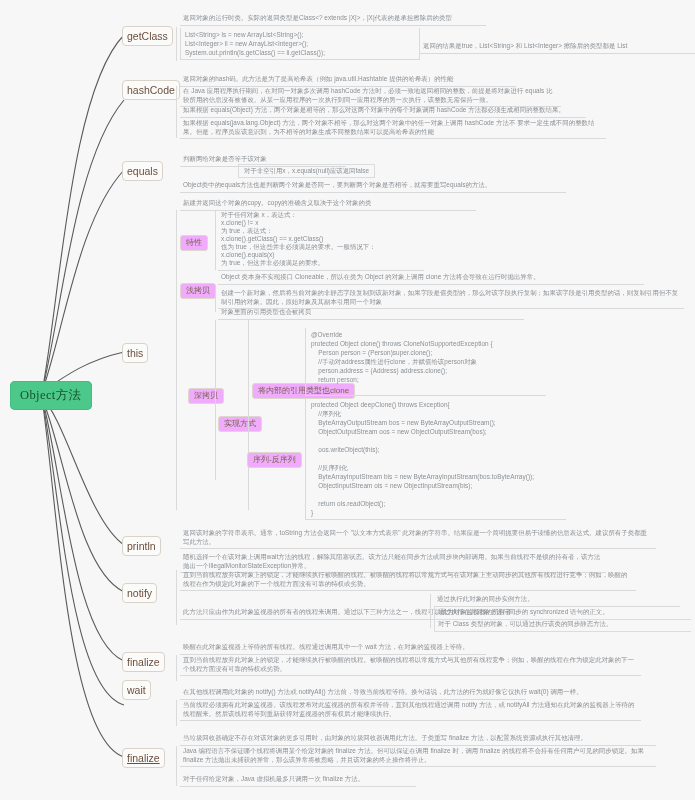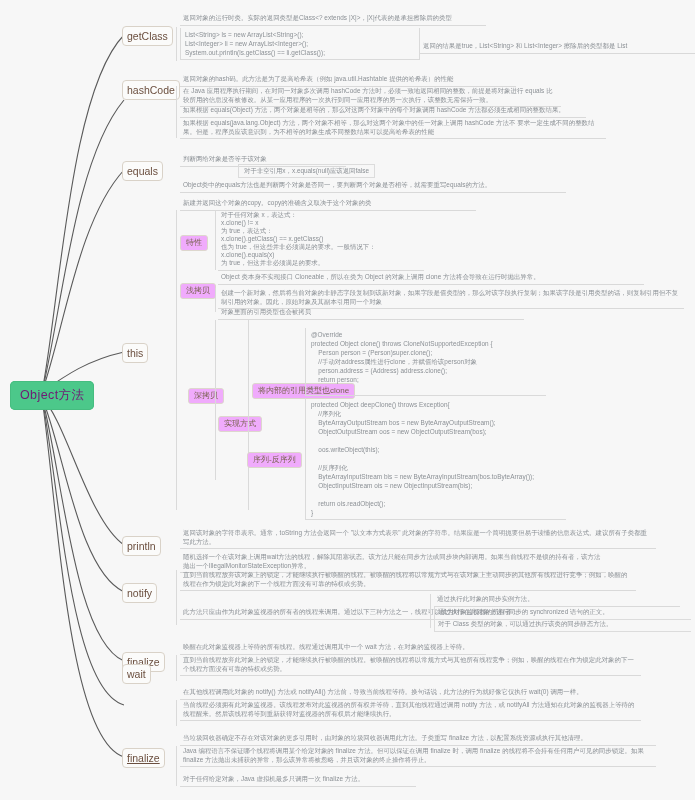--- a/index.html
+++ b/index.html
@@ -10,27 +10,28 @@
     overflow:hidden;
     position:relative;
   }
   #canvas{position:absolute;left:0;top:0;width:695px;height:800px;}
   #edges{position:absolute;left:0;top:0;width:695px;height:800px;pointer-events:none;}
 
   
   .root{
     position:absolute;
     background:#4cc88a;
-    color:#701a75;
+    color:#14532d;
     border-radius:5px;
     padding:6px 10px;
     font-size:12.5px;
     letter-spacing:.4px;
     white-space:nowrap;
     box-shadow:0 0 0 1px #46bd80 inset;
+    font-family:Liberation Serif, serif;
   }
 
   
   .m1{
     position:absolute;
     background:#fbfbfa;
     border:1px solid #d9d2c8;
     border-radius:4px;
     color:#6b4f3f;
     font-size:10.5px;
@@ -162,21 +163,21 @@
   <div class="grp" style="left:430px;top:594px;height:34px;"></div>
   <div class="leaf" style="left:434px;top:594px;width:240px;">通过执行此对象的同步实例方法。</div>
   <div class="leaf" style="left:434px;top:607px;width:250px;border:1px solid #dcdcdc;border-right:none;border-top:none;">通过执行在此对象上进行同步的 synchronized 语句的正文。</div>
   <div class="leaf" style="left:434px;top:619px;width:250px;border:1px solid #dcdcdc;border-right:none;border-top:none;">对于 Class 类型的对象，可以通过执行该类的同步静态方法。</div>
 
   <div class="m1" style="left:122px;top:652px;">finalize</div>
   <div class="leaf" style="left:180px;top:642px;width:300px;">唤醒在此对象监视器上等待的所有线程。线程通过调用其中一个 wait 方法，在对象的监视器上等待。</div>
   <div class="grp" style="left:176px;top:655px;height:26px;"></div>
   <div class="leaf" style="left:180px;top:655px;width:455px;white-space:normal;">直到当前线程放弃此对象上的锁定，才能继续执行被唤醒的线程。被唤醒的线程将以常规方式与其他所有线程竞争；例如，唤醒的线程在作为锁定此对象的下一个线程方面没有可靠的特权或劣势。</div>
 
-  <div class="m1" style="left:122px;top:664px;">wait</div>
+  <div class="m1" style="left:122px;top:680px;">wait</div>
   <div class="leaf" style="left:180px;top:687px;width:340px;">在其他线程调用此对象的 notify() 方法或 notifyAll() 方法前，导致当前线程等待。换句话说，此方法的行为就好像它仅执行 wait(0) 调用一样。</div>
   <div class="grp" style="left:176px;top:700px;height:26px;"></div>
   <div class="leaf" style="left:180px;top:700px;width:455px;white-space:normal;">当前线程必须拥有此对象监视器。该线程发布对此监视器的所有权并等待，直到其他线程通过调用 notify 方法，或 notifyAll 方法通知在此对象的监视器上等待的线程醒来。然后该线程将等到重新获得对监视器的所有权后才能继续执行。</div>
 
   <div class="m1" style="left:122px;top:748px;text-decoration:underline;">finalize</div>
   <div class="leaf" style="left:180px;top:733px;width:470px;">当垃圾回收器确定不存在对该对象的更多引用时，由对象的垃圾回收器调用此方法。子类重写 finalize 方法，以配置系统资源或执行其他清理。</div>
   <div class="grp" style="left:176px;top:746px;height:40px;"></div>
   <div class="leaf" style="left:180px;top:746px;width:470px;white-space:normal;">Java 编程语言不保证哪个线程将调用某个给定对象的 finalize 方法。但可以保证在调用 finalize 时，调用 finalize 的线程将不会持有任何用户可见的同步锁定。如果 finalize 方法抛出未捕获的异常，那么该异常将被忽略，并且该对象的终止操作将停止。</div>
   <div class="leaf" style="left:180px;top:774px;width:230px;">对于任何给定对象，Java 虚拟机最多只调用一次 finalize 方法。</div>
 

